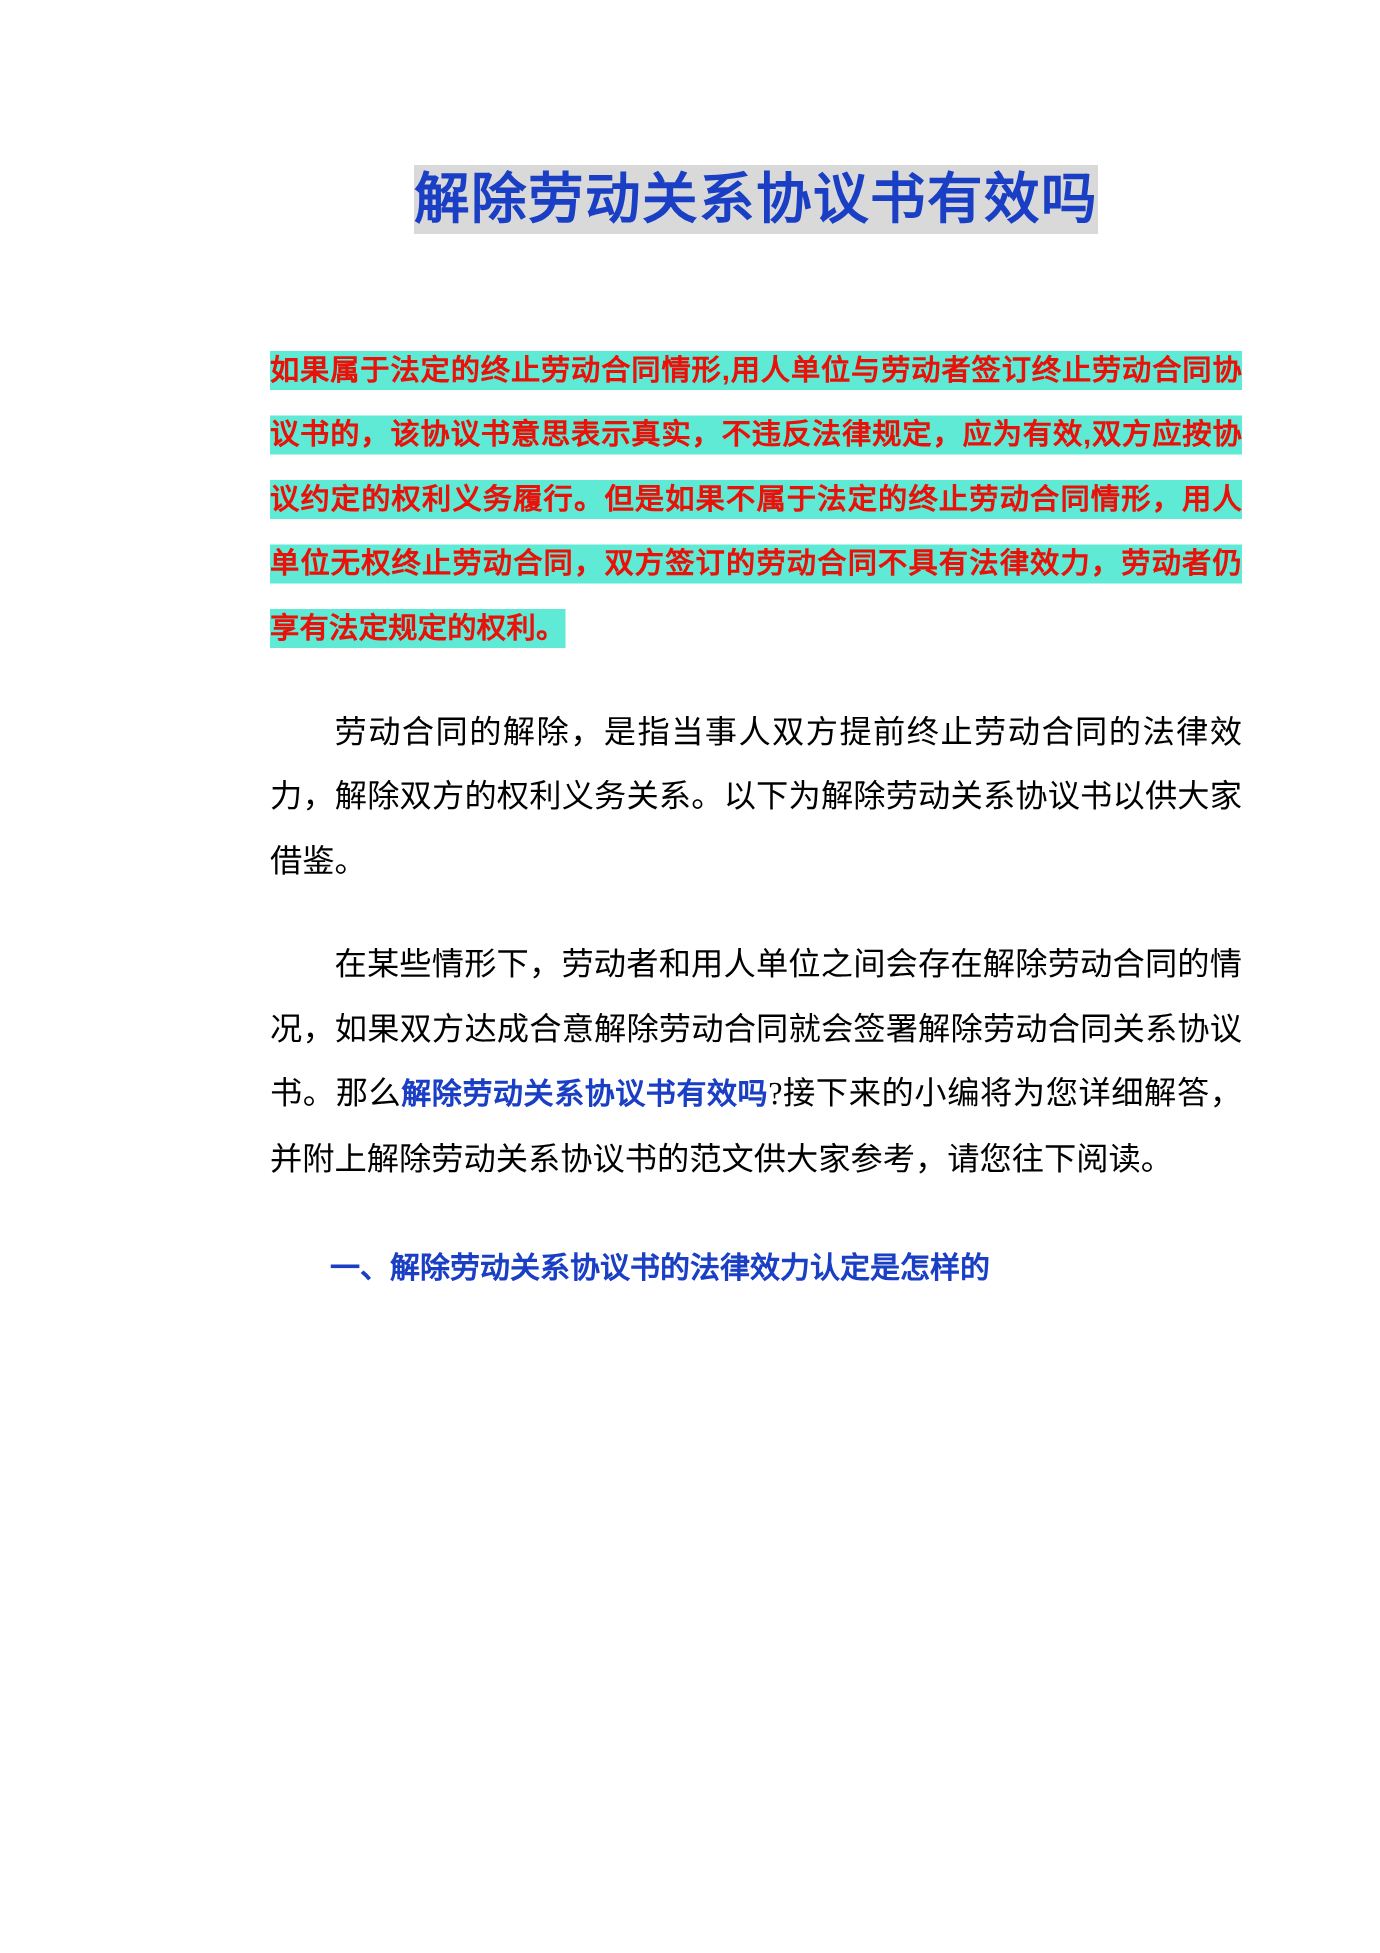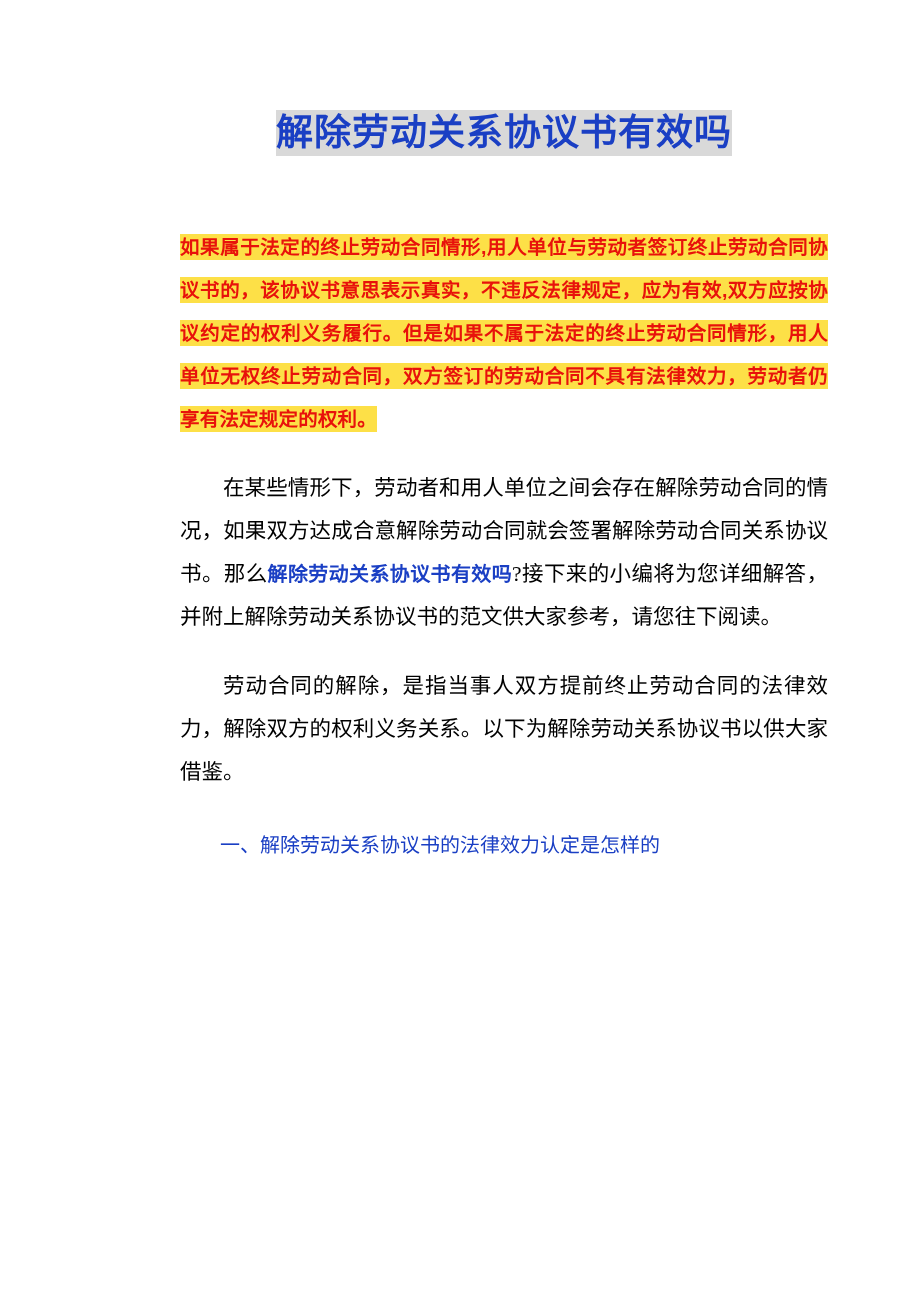--- a/index.html
+++ b/index.html
@@ -55,21 +55,21 @@
     font-family: "Liberation Sans", "DejaVu Sans", sans-serif;
     font-weight: bold;
     font-size: 19.5px;
     line-height: 43px;
     color: #e8120b;
     text-align: justify;
     text-justify: inter-ideograph;
     letter-spacing: 0.2px;
   }
   .lead span.hl {
-    background: #fde047;
+    background: #5eead4;
     padding: 2px 0;
     box-decoration-break: clone;
     -webkit-box-decoration-break: clone;
   }
 
   
   .para {
     margin-top: 26px;
     font-size: 21.5px;
     line-height: 43px;
@@ -85,40 +85,40 @@
     color: #1a3fc4;
     font-family: "Liberation Sans", "DejaVu Sans", sans-serif;
     font-weight: bold;
     font-size: 20px;
   }
 
   
   .section-head {
     margin-top: 30px;
     font-family: "Liberation Sans", "DejaVu Sans", sans-serif;
-    font-weight: normal;
+    font-weight: bold;
     font-size: 20px;
     line-height: 43px;
     color: #1a3fc4;
     text-indent: 2em;
   }
 </style>
 </head>
 <body>
 
 <div class="page">
   <div class="content">
 
     <div class="title-wrap">
       <h1 class="doc-title">解除劳动关系协议书有效吗</h1>
     </div>
 
     <p class="lead"><span class="hl">如果属于法定的终止劳动合同情形,用人单位与劳动者签订终止劳动合同协议书的，该协议书意思表示真实，不违反法律规定，应为有效,双方应按协议约定的权利义务履行。但是如果不属于法定的终止劳动合同情形，用人单位无权终止劳动合同，双方签订的劳动合同不具有法律效力，劳动者仍享有法定规定的权利。</span></p>
 
+    <p class="para">劳动合同的解除，是指当事人双方提前终止劳动合同的法律效力，解除双方的权利义务关系。以下为解除劳动关系协议书以供大家借鉴。</p>
+
     <p class="para"><span>在某些情形下，劳动者和用人单位之间会存在解除劳动合同的情况，如果双方达成合意解除劳动合同就会签署解除劳动合同关系协议书。那么</span><span class="blue-bold">解除劳动关系协议书有效吗</span><span>?接下来的小编将为您详细解答，并附上解除劳动关系协议书的范文供大家参考，请您往下阅读。</span></p>
-
-    <p class="para">劳动合同的解除，是指当事人双方提前终止劳动合同的法律效力，解除双方的权利义务关系。以下为解除劳动关系协议书以供大家借鉴。</p>
 
     <p class="section-head">一、解除劳动关系协议书的法律效力认定是怎样的</p>
 
 
   </div>
 </div>
 
 </body></html>

